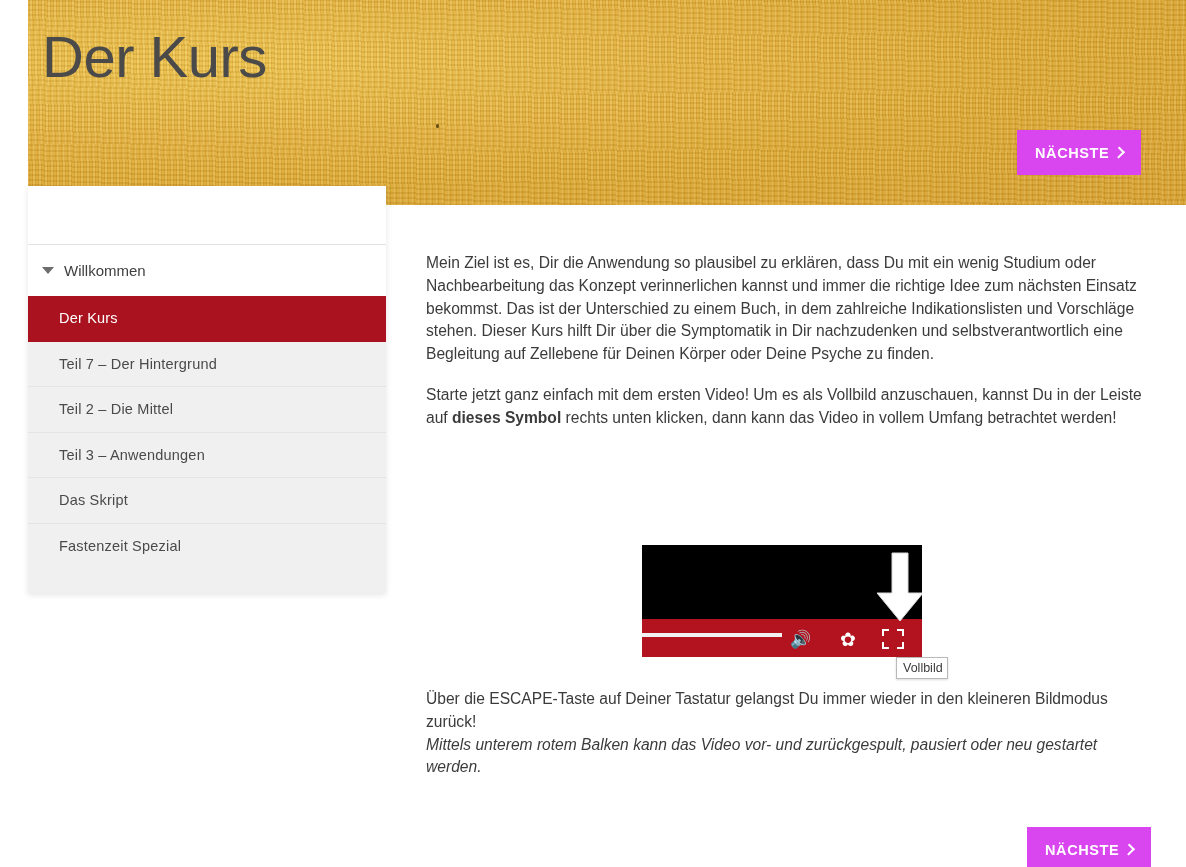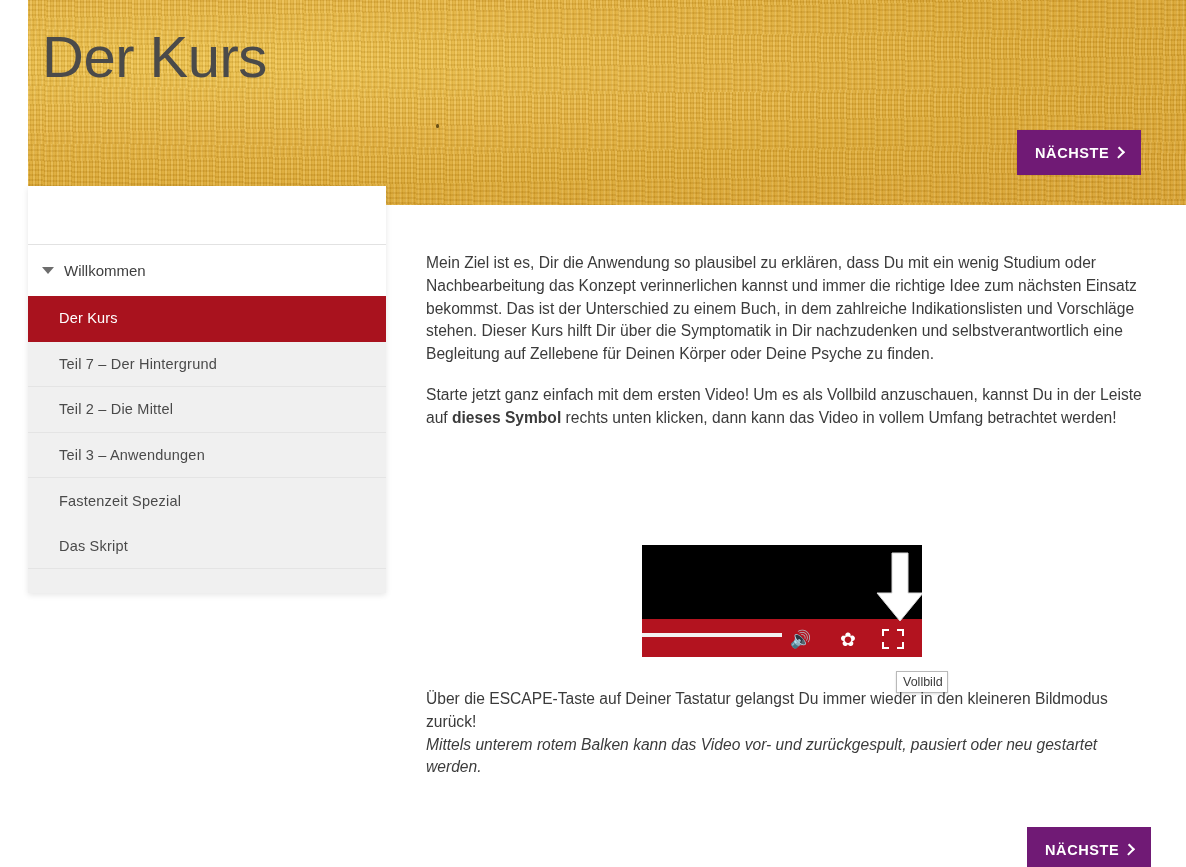--- a/index.html
+++ b/index.html
@@ -59,21 +59,21 @@
     left: 436px; top: 124px;
     width: 3px; height: 4px;
     background: #6b5116;
     border-radius: 40%;
     z-index: 4;
   }
 
   
   .btn-next {
     position: absolute;
-    background: #701a75;
+    background: #d946ef;
     color: #ffffff;
     border: none;
     display: flex;
     align-items: center;
     justify-content: center;
     gap: 6px;
     font-family: "Liberation Sans", sans-serif;
     font-size: 14.5px;
     font-weight: bold;
     letter-spacing: 0.6px;
@@ -226,21 +226,20 @@
     left: 254px; top: 112px;
     background: #ffffff;
     border: 1px solid #b9b9b9;
     padding: 3px 6px;
     font-size: 12.5px;
     color: #3b3b3b;
     white-space: nowrap;
     overflow: hidden;
     width: 52px;
     box-shadow: 0 1px 2px rgba(0,0,0,0.15);
-    margin-top: 14px;
   }
 
   .content-after {
     position: absolute;
     left: 426px; top: 688px;
     width: 716px;
     font-size: 15.6px;
     line-height: 1.46;
     color: #3b3b3b;
   }
@@ -275,25 +274,25 @@
     </div>
     <div class="sidebar-item">
       <span>Teil 7 – Der Hintergrund</span>
     </div>
     <div class="sidebar-item">
       <span>Teil 2 – Die Mittel</span>
     </div>
     <div class="sidebar-item">
       <span>Teil 3 – Anwendungen</span>
     </div>
+    <div class="sidebar-item">
+      <span>Das Skript</span>
+    </div>
     <div class="sidebar-item" style="border-bottom:none;">
       <span>Fastenzeit Spezial</span>
-    </div>
-    <div class="sidebar-item">
-      <span>Das Skript</span>
     </div>
   </div>
 
   <div class="content">
     <p>Mein Ziel ist es, Dir die Anwendung so plausibel zu erklären, dass Du mit ein wenig Studium oder Nachbearbeitung das Konzept verinnerlichen kannst und immer die richtige Idee zum nächsten Einsatz bekommst. Das ist der Unterschied zu einem Buch, in dem zahlreiche Indikationslisten und Vorschläge stehen. Dieser Kurs hilft Dir über die Symptomatik in Dir nachzudenken und selbstverantwortlich eine Begleitung auf Zellebene für Deinen Körper oder Deine Psyche zu finden.</p>
     <p><span>Starte jetzt ganz einfach mit dem ersten Video! Um es als Vollbild anzuschauen, kannst Du in der Leiste auf </span><b>dieses Symbol</b><span> rechts unten klicken, dann kann das Video in vollem Umfang betrachtet werden!</span></p>
   </div>
 
   <div class="video-wrap">
     <div class="video-box">

